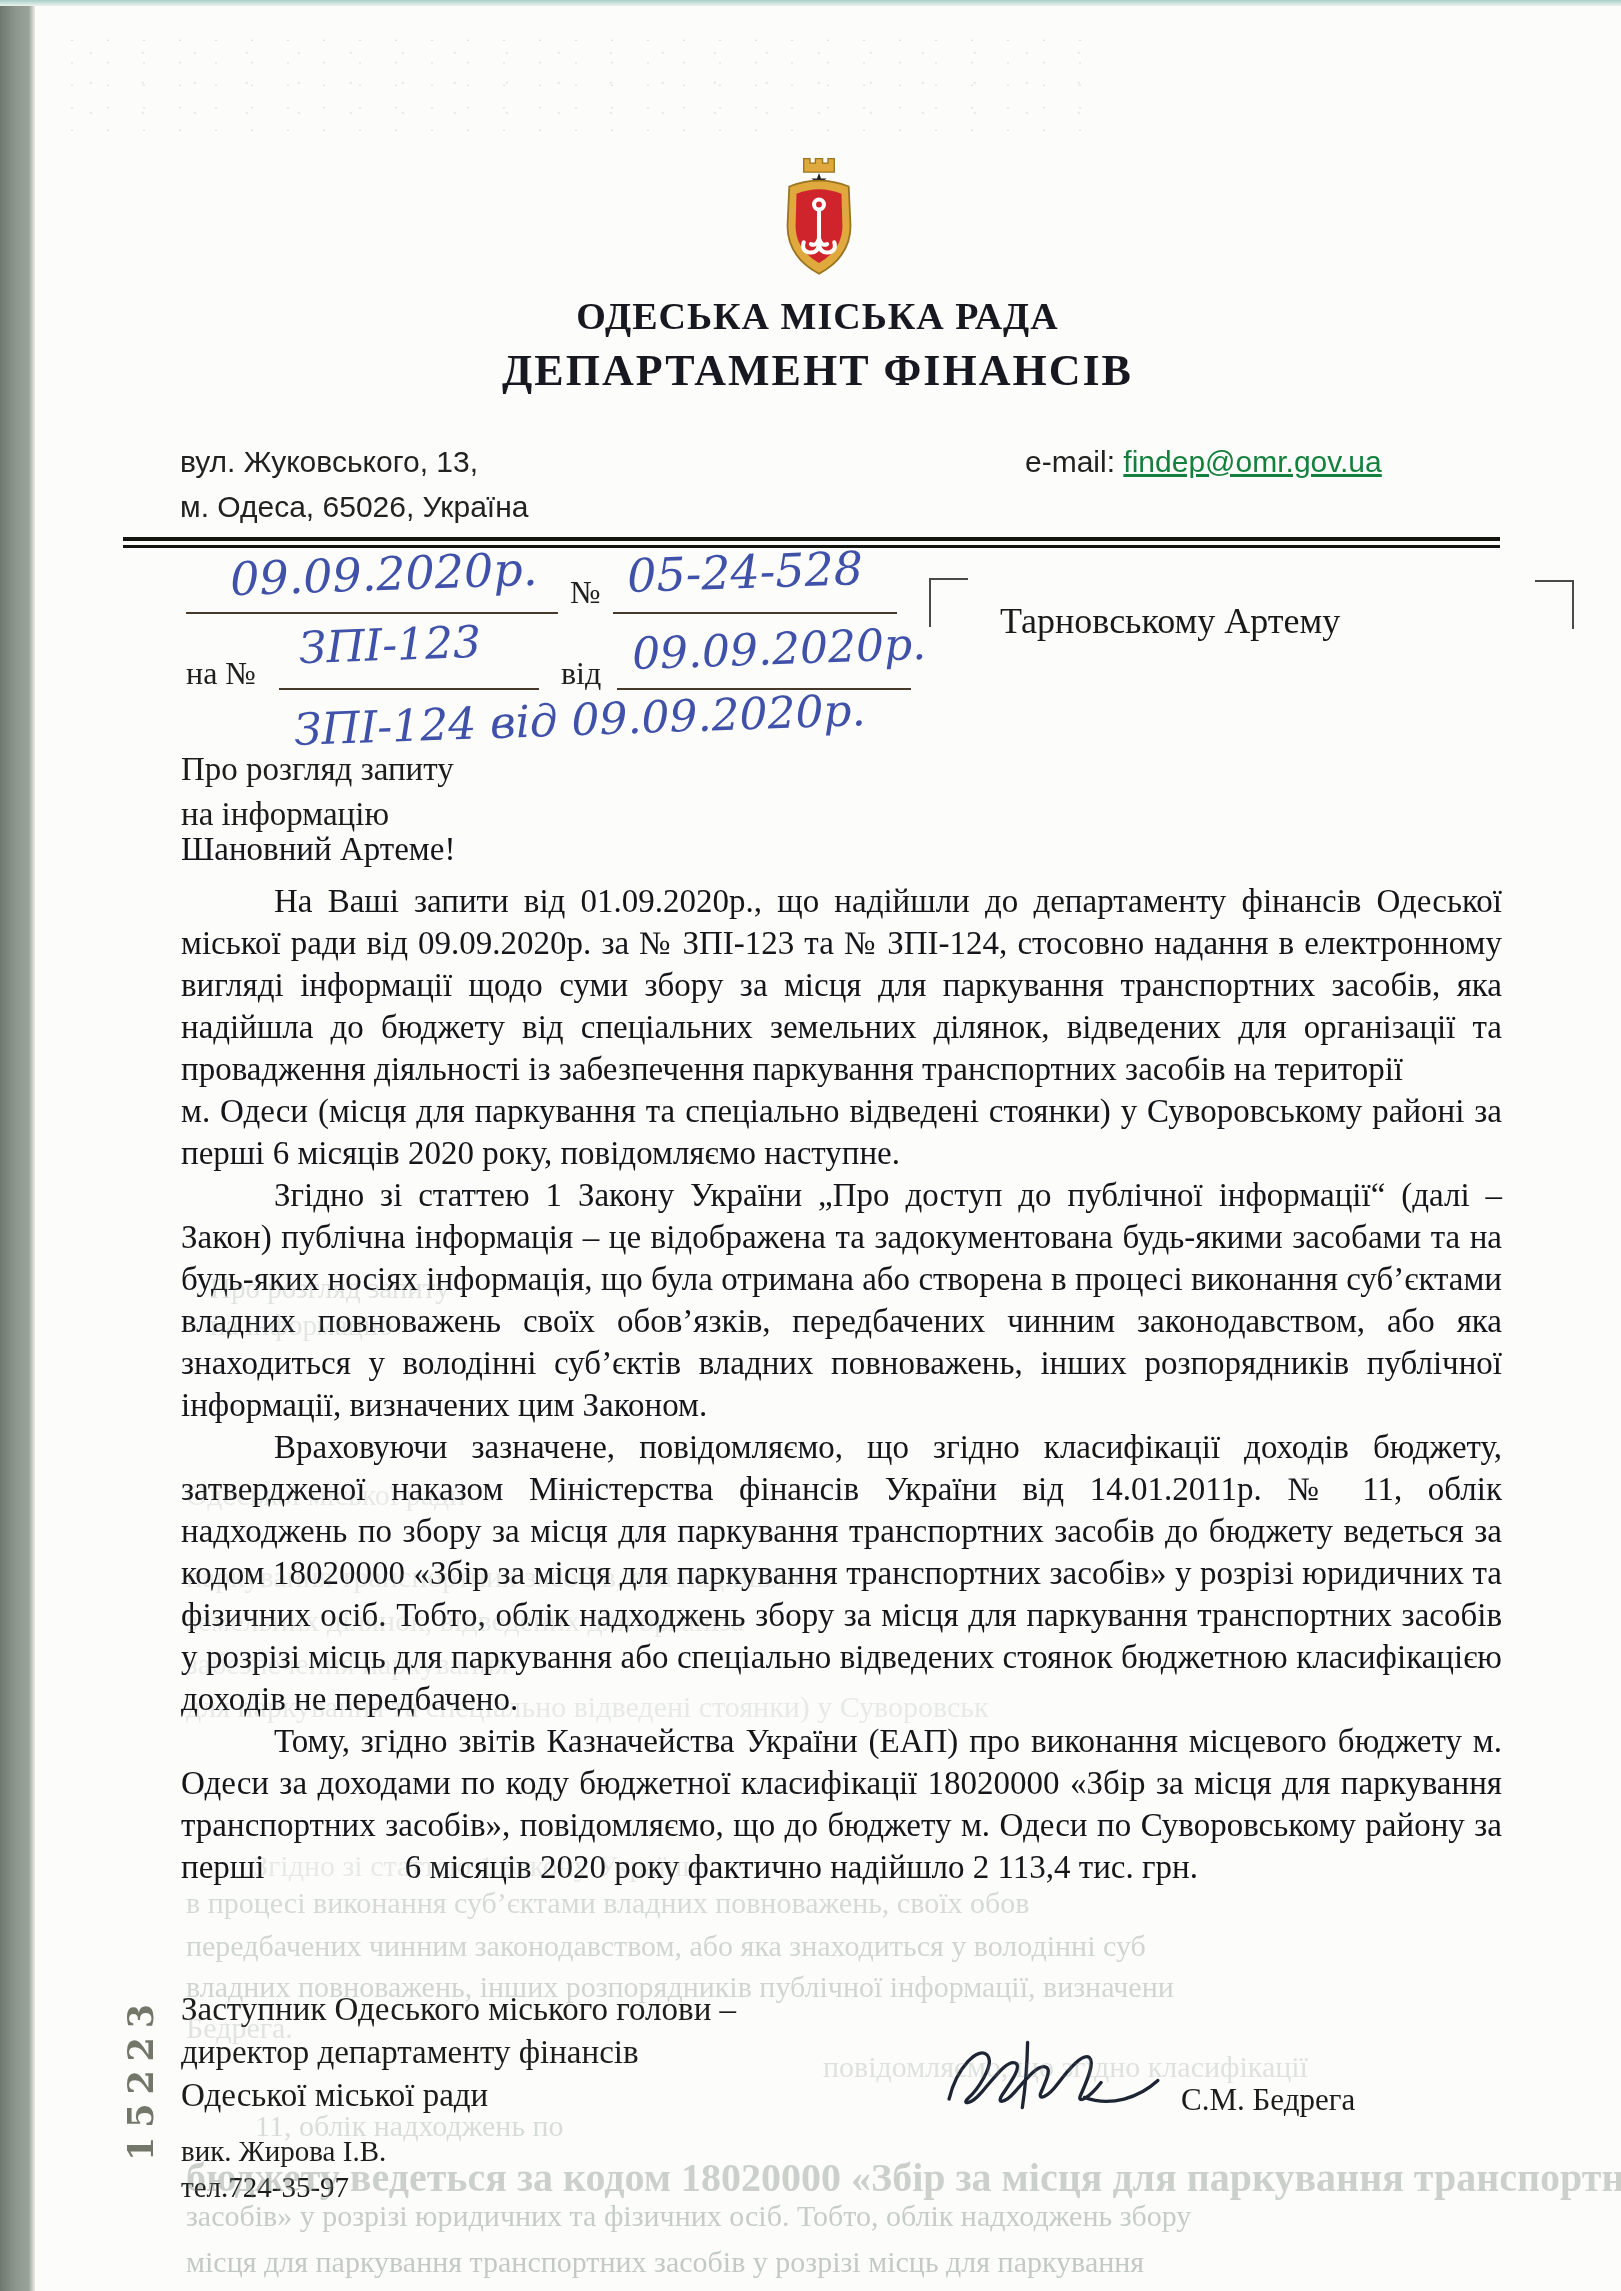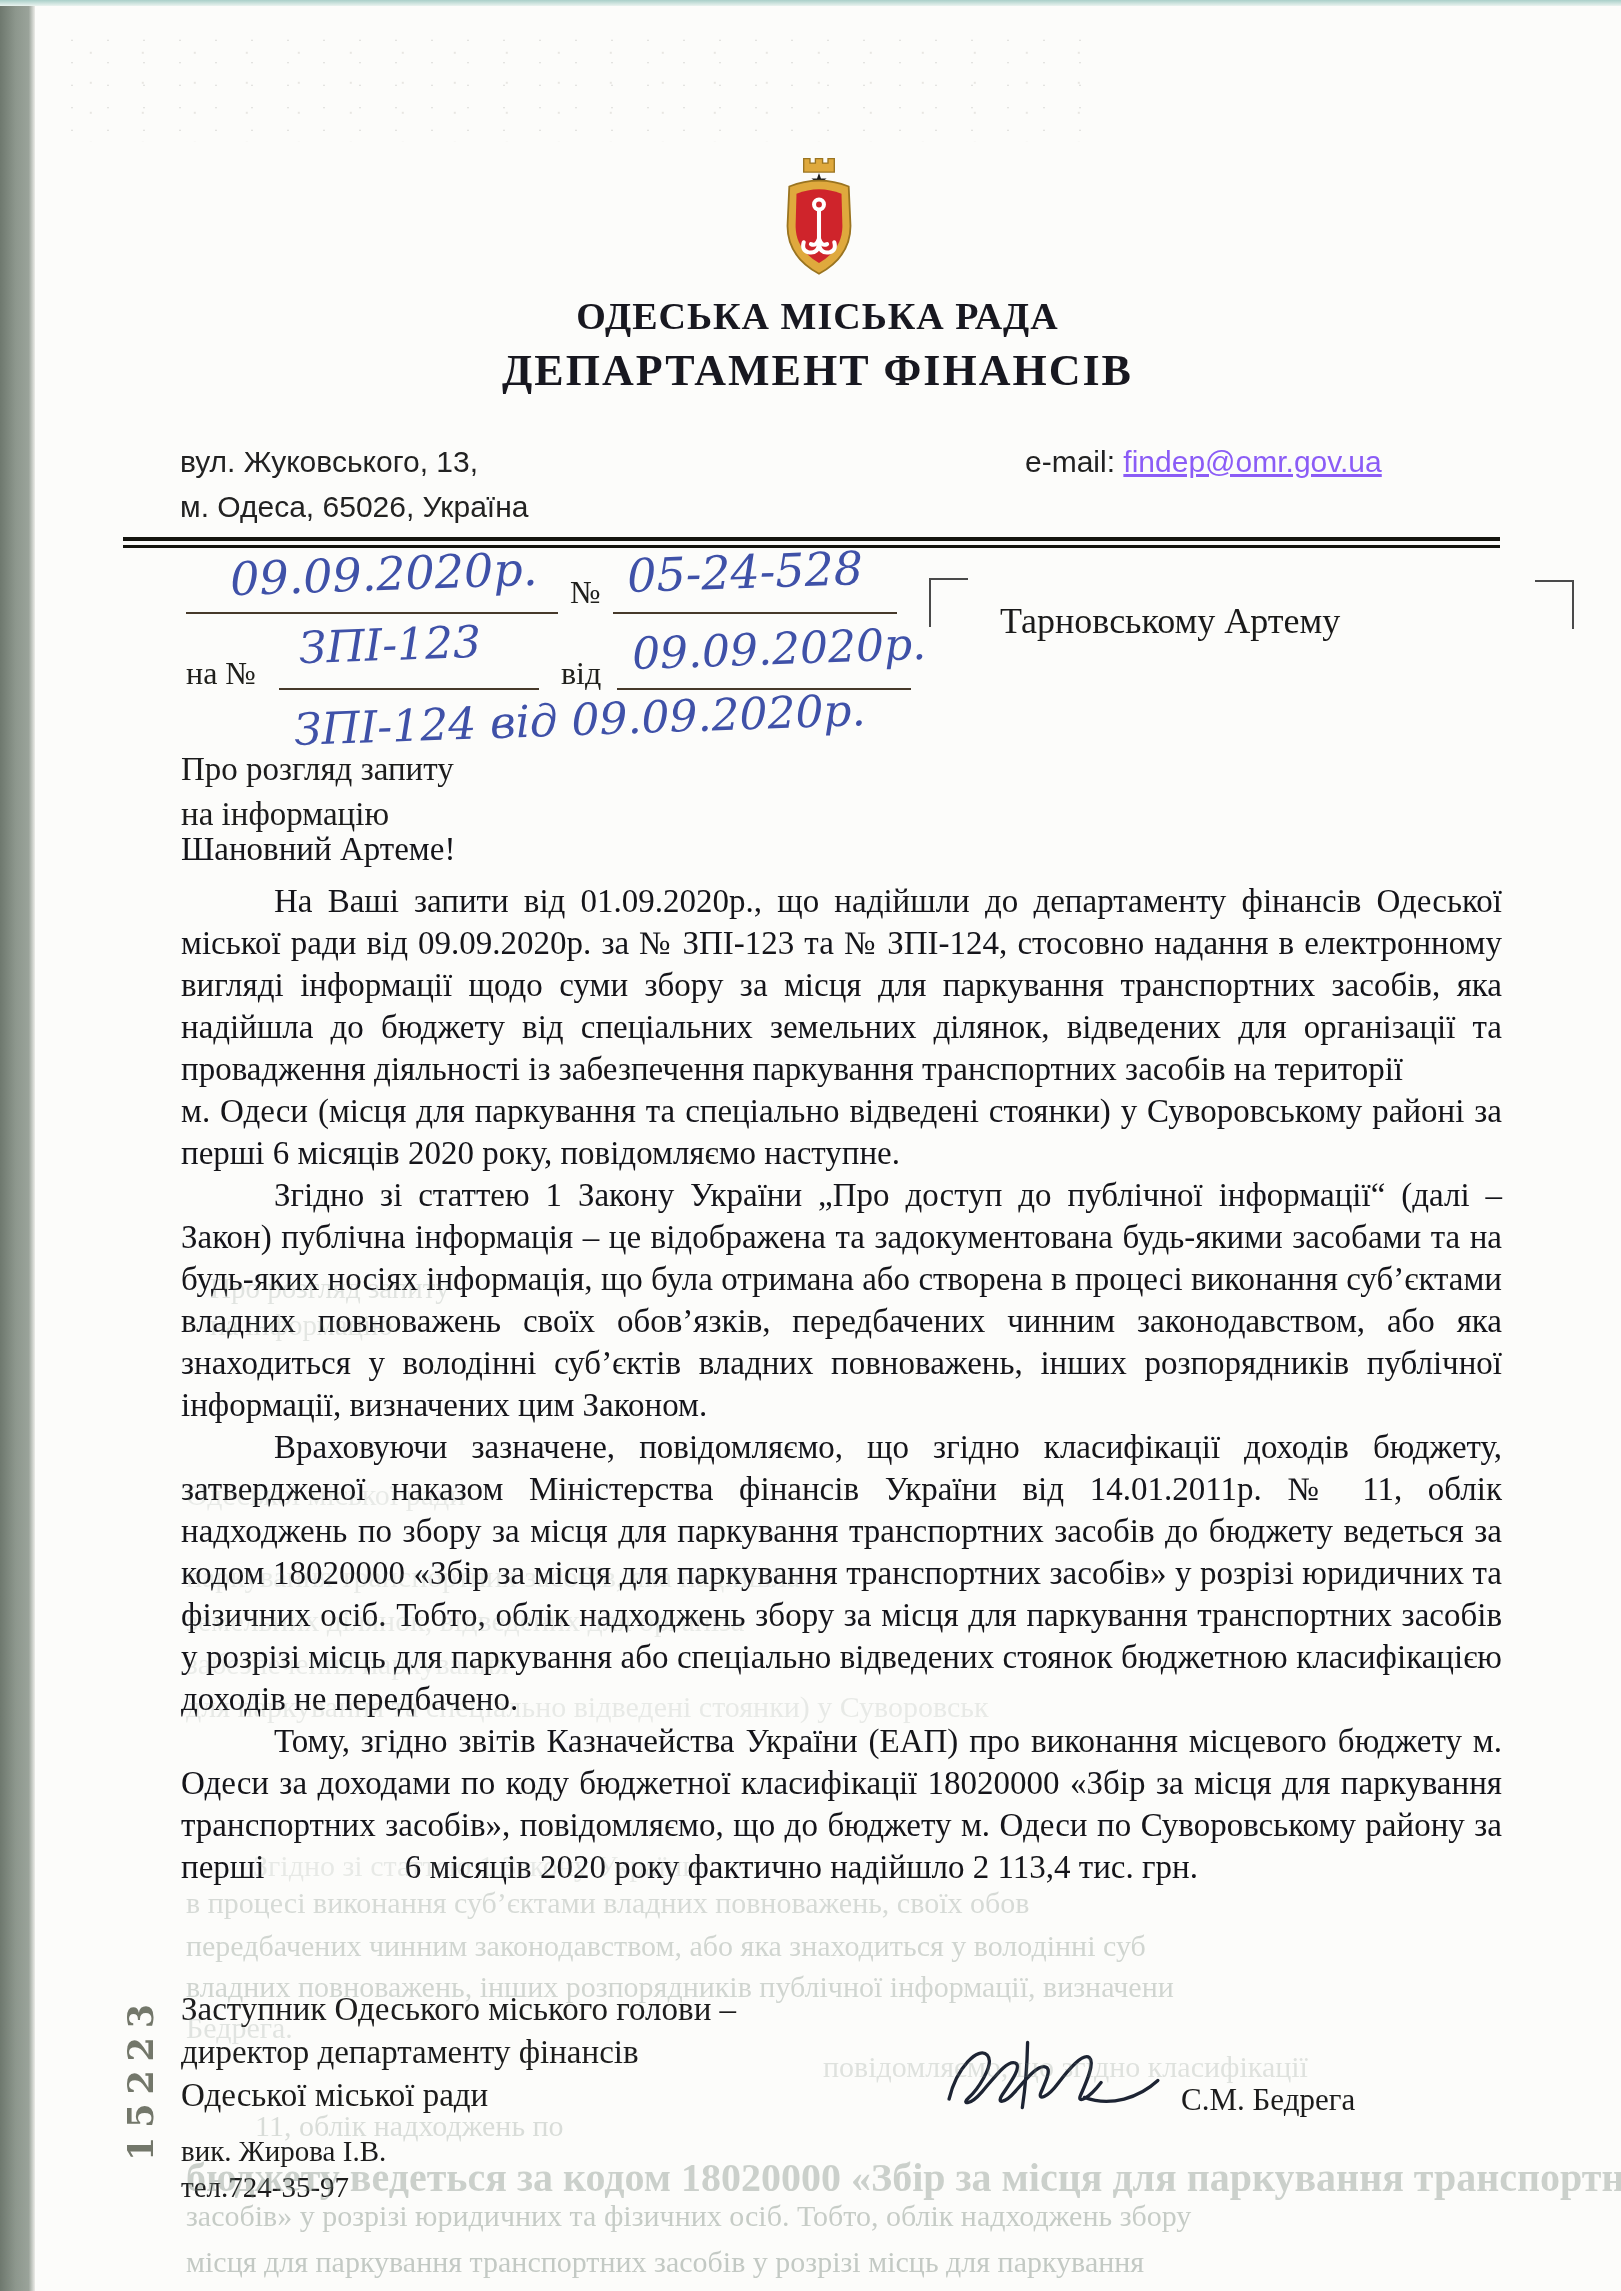--- a/index.html
+++ b/index.html
@@ -24,21 +24,21 @@
   
   .emblem { left:774px; top:153px; }
   .org-title { left:0; top:294px; width:1635px; text-align:center;
     font-size:38px; font-weight:bold; letter-spacing:1px; color:#181820; }
   .dept-title { left:0; top:345px; width:1635px; text-align:center;
     font-size:44px; font-weight:bold; letter-spacing:2px; color:#181820; }
   .addr { left:180px; top:439px; font-family:"Liberation Sans", sans-serif;
     font-size:30px; line-height:45px; color:#222; }
   .contacts { left:1025px; top:439px; font-family:"Liberation Sans", sans-serif;
     font-size:30px; line-height:45px; color:#222; }
-  .email { text-decoration:underline; color:#8b5cf6; }
+  .email { text-decoration:underline; color:#15803d; }
   .rule { left:123px; top:537px; width:1377px; }
   .rule .r1 { height:3.9px; background:#15150f; }
   .rule .r2 { height:2.9px; background:#15150f; margin-top:3.9px; }
   
   .hw { font-family:"DejaVu Serif", serif; font-style:italic; color:#3f51a8;
     white-space:nowrap; transform:rotate(-2deg); }
   .ref-label { font-size:32px; color:#20201c; white-space:nowrap; }
   .u-line { height:2px; background:#46392a; }
   
   .bracket { width:37px; height:47px; }

